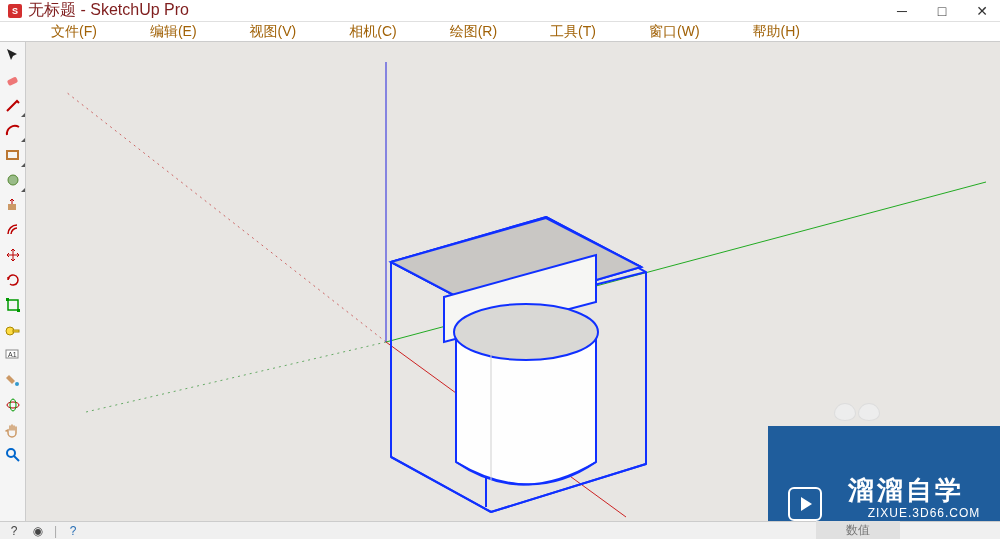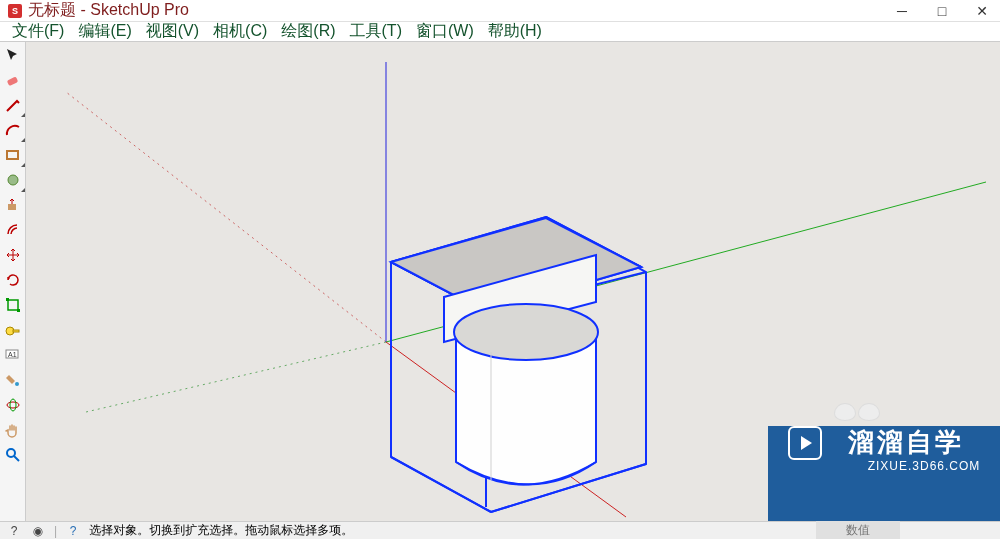--- a/index.html
+++ b/index.html
@@ -3,30 +3,30 @@
   <meta charset="utf-8">
   <style>
     * { margin: 0; padding: 0; box-sizing: border-box; }
     body { font-family: "Microsoft YaHei", sans-serif; font-size: 12px; width: 1000px; height: 539px; overflow: hidden; background: #fff; position: relative; }
     .titlebar { height: 22px; display: flex; align-items: center; padding: 0 8px; background: #fff; border-bottom: 1px solid #e0e0e0; }
     .titlebar .app-icon { width: 14px; height: 14px; background: #d32f2f; border-radius: 2px; margin-right: 6px; display:flex;align-items:center;justify-content:center;color:#fff;font-size:9px;font-weight:bold;}
     .titlebar .title { color: #7f1d1d; font-size: 16px; }
     .titlebar .win-controls { margin-left: auto; display: flex; gap: 20px; font-size: 14px; color: #333; }
     .titlebar .win-controls span { cursor: pointer; width: 20px; text-align: center; }
     .menubar { height: 20px; display: flex; align-items: center; padding: 0 6px; gap: 2px; border-bottom: 1px solid #ccc; }
-    .menubar .menu-item { padding: 2px 6px; font-size: 16px; color: #14532d; cursor: pointer; }
+    .menubar .menu-item { padding: 2px 6px; font-size: 14px; color: #a16207; cursor: pointer; margin-left: 39px; }
     .toolbar-vert { position: absolute; left: 0; top: 42px; width: 26px; bottom: 18px; background: #f5f5f5; border-right: 1px solid #ccc; display: flex; flex-direction: column; align-items: center; padding-top: 2px; gap: 3px; }
     .tool { width: 22px; height: 22px; display: flex; align-items: center; justify-content: center; cursor: pointer; font-size: 14px; position:relative;}
     .tool svg { width: 16px; height: 16px; }
     .tool .drop { position:absolute; right:-1px; bottom:-1px; width:0;height:0;border-left:4px solid transparent;border-bottom:4px solid #555;}
     .viewport { position: absolute; left: 26px; right: 0; top: 42px; bottom: 18px; background: #e8e6e3; overflow: hidden; }
     .statusbar { position: absolute; left: 0; right: 0; bottom: 0; height: 18px; background: #f0f0f0; border-top: 1px solid #ccc; display: flex; align-items: center; padding: 0 6px; font-size: 12px; gap: 8px; }
     .statusbar .status-icon { font-size: 12px; color: #444; display:inline-flex;align-items:center;justify-content:center;width:16px;height:14px;}
     .statusbar .sep { color: #aaa; }
-    .watermark { position: absolute; right: 0; bottom: 18px; width: 232px; height: 95px; background: #1f5d9c; display: flex; align-items: flex-start; justify-content: center; color: #fff; gap: 10px; }
+    .watermark { position: absolute; right: 0; bottom: 18px; width: 232px; height: 95px; background: #1f5d9c; display: flex; align-items: flex-end; justify-content: center; color: #fff; gap: 10px; }
     .watermark .play { width: 34px; height: 34px; border: 2px solid #fff; border-radius: 6px; display: flex; align-items: center; justify-content: center; }
     .watermark .play::after { content: ""; width: 0; height: 0; border-left: 11px solid #fff; border-top: 7px solid transparent; border-bottom: 7px solid transparent; margin-left: 3px; }
     .watermark .txt { display: flex; flex-direction: column; align-items: center; line-height: 1.25; }
     .watermark .big { font-size: 26px; font-weight: bold; letter-spacing: 3px; }
     .watermark .small { font-size: 12px; letter-spacing: 1px; margin-left: 36px; }
     .bottom-label { position: absolute; right: 100px; bottom: 0; height: 18px; background: #e0e0e0; padding: 0 30px; display:flex;align-items:center;color:#777;font-size:12px;margin-top:8px;}
     .speech { position:absolute; right:120px; bottom:100px; display:flex; gap:2px;}
     .speech div{width:22px;height:18px;background:#ededed;border-radius:50% 50% 50% 50% / 60% 60% 40% 40%;border:1px solid #ddd;}
   </style>
 </head>
@@ -208,15 +208,14 @@
     <div class="big">溜溜自学</div>
     <div class="small">ZIXUE.3D66.COM</div>
   </div>
 </div>
 
 <div class="statusbar">
   <span class="status-icon">?</span>
   <span class="status-icon">◉</span>
   <span class="sep">|</span>
   <span class="status-icon" style="color:#2a6fb5;">?</span>
-  <span>选择对象。切换到扩充选择。拖动鼠标选择多项。</span>
 </div>
 <div class="bottom-label">数值</div>
 
 </body></html>

